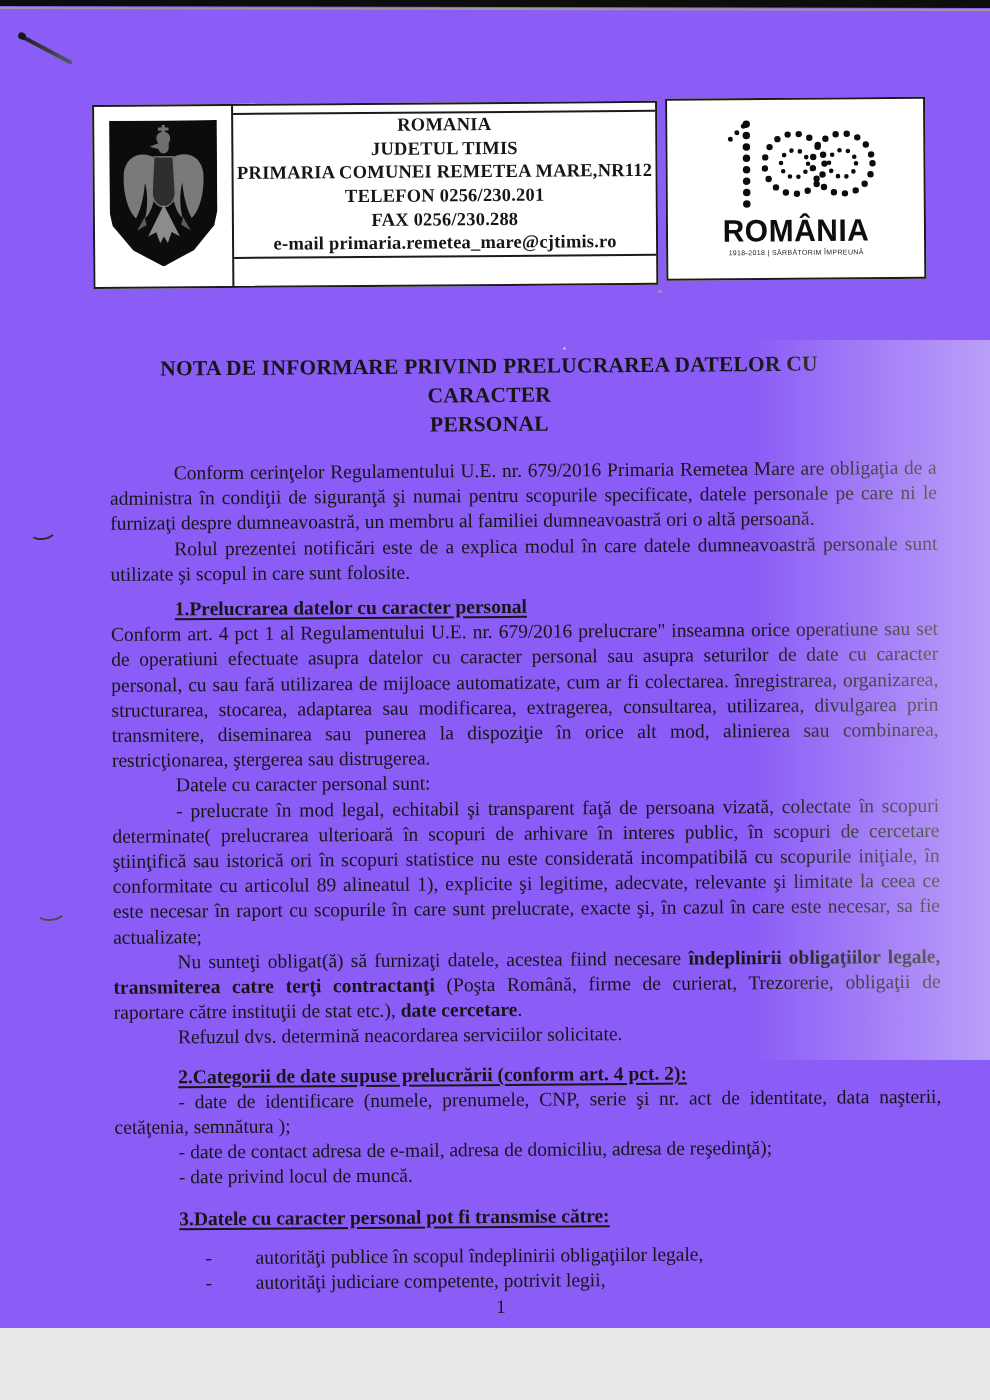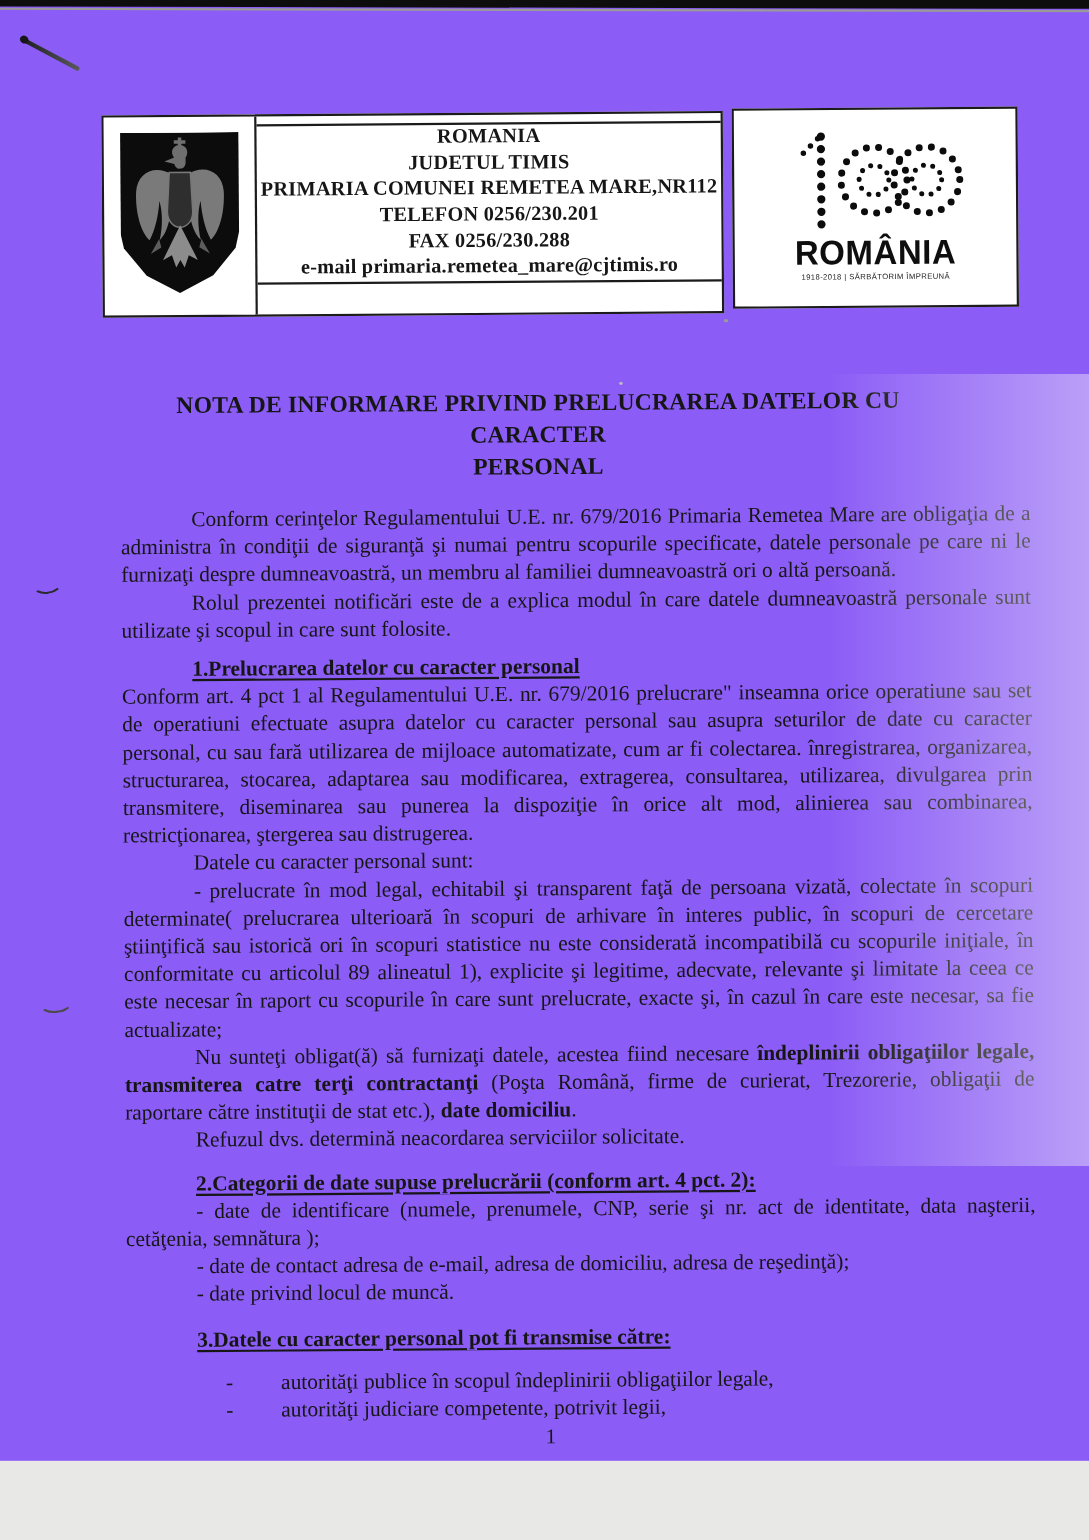--- a/index.html
+++ b/index.html
@@ -153,21 +153,21 @@
 
     <div class="content">
 
       <p class="p">Conform cerinţelor Regulamentului U.E. nr. 679/2016  Primaria Remetea Mare are obligaţia de a administra în condiţii de siguranţă şi numai pentru scopurile specificate, datele personale pe care ni le furnizaţi despre dumneavoastră, un membru al familiei dumneavoastră ori o altă persoană.</p>
       <p class="p p-last-left">Rolul prezentei notificări este de a explica modul în care datele dumneavoastră personale  sunt utilizate şi  scopul in care sunt folosite.</p>
 
       <p class="head mt-s1">1.Prelucrarea datelor cu caracter personal</p>
       <p>Conform art. 4 pct 1 al  Regulamentului U.E. nr. 679/2016 prelucrare" inseamna orice operatiune sau set de operatiuni efectuate asupra datelor cu caracter personal sau asupra seturilor de date cu caracter personal, cu sau fară utilizarea de mijloace automatizate, cum ar fi colectarea. înregistrarea, organizarea, structurarea, stocarea, adaptarea sau modificarea, extragerea, consultarea, utilizarea, divulgarea prin transmitere, diseminarea sau punerea la dispoziţie în orice alt mod, alinierea sau combinarea, restricţionarea, ştergerea sau distrugerea.</p>
       <p class="p p-last-left">Datele cu caracter personal sunt:</p>
       <p class="p">- prelucrate în mod legal, echitabil şi transparent faţă de persoana vizată, colectate în scopuri determinate( prelucrarea ulterioară în scopuri de arhivare în interes public, în scopuri de cercetare ştiinţifică sau istorică ori în scopuri statistice nu este considerată incompatibilă cu scopurile iniţiale, în conformitate cu articolul 89 alineatul 1), explicite şi legitime, adecvate, relevante şi limitate la ceea ce este necesar în raport cu scopurile în care sunt prelucrate, exacte şi, în cazul în care este necesar, sa fie actualizate;</p>
-      <p class="p"><span>Nu sunteţi obligat(ă) să furnizaţi datele, acestea fiind necesare  </span><span class="b">îndeplinirii obligaţiilor legale, transmiterea catre terţi contractanţi</span><span> (Poşta Română, firme de curierat, Trezorerie, obligaţii de raportare către instituţii de stat etc.), </span><span class="b">date domiciliu</span><span>.</span></p>
+      <p class="p"><span>Nu sunteţi obligat(ă) să furnizaţi datele, acestea fiind necesare  </span><span class="b">îndeplinirii obligaţiilor legale, transmiterea catre terţi contractanţi</span><span> (Poşta Română, firme de curierat, Trezorerie, obligaţii de raportare către instituţii de stat etc.), </span><span class="b">date cercetare</span><span>.</span></p>
       <p class="p p-last-left">Refuzul dvs. determină neacordarea serviciilor solicitate.</p>
 
       <p class="head mt-s2">2.Categorii de date supuse prelucrării (conform art. 4 pct. 2):</p>
       <p class="p">- date de identificare (numele, prenumele, CNP, serie şi nr. act de identitate, data naşterii, cetăţenia, semnătura );</p>
       <p class="p p-last-left">- date de contact adresa de e-mail, adresa de domiciliu, adresa de reşedinţă);</p>
       <p class="p p-last-left">- date privind locul de muncă.</p>
 
       <p class="head mt-s3">3.Datele cu caracter personal pot fi transmise către:</p>
       <div class="dash-list">
         <div class="dash-row">

